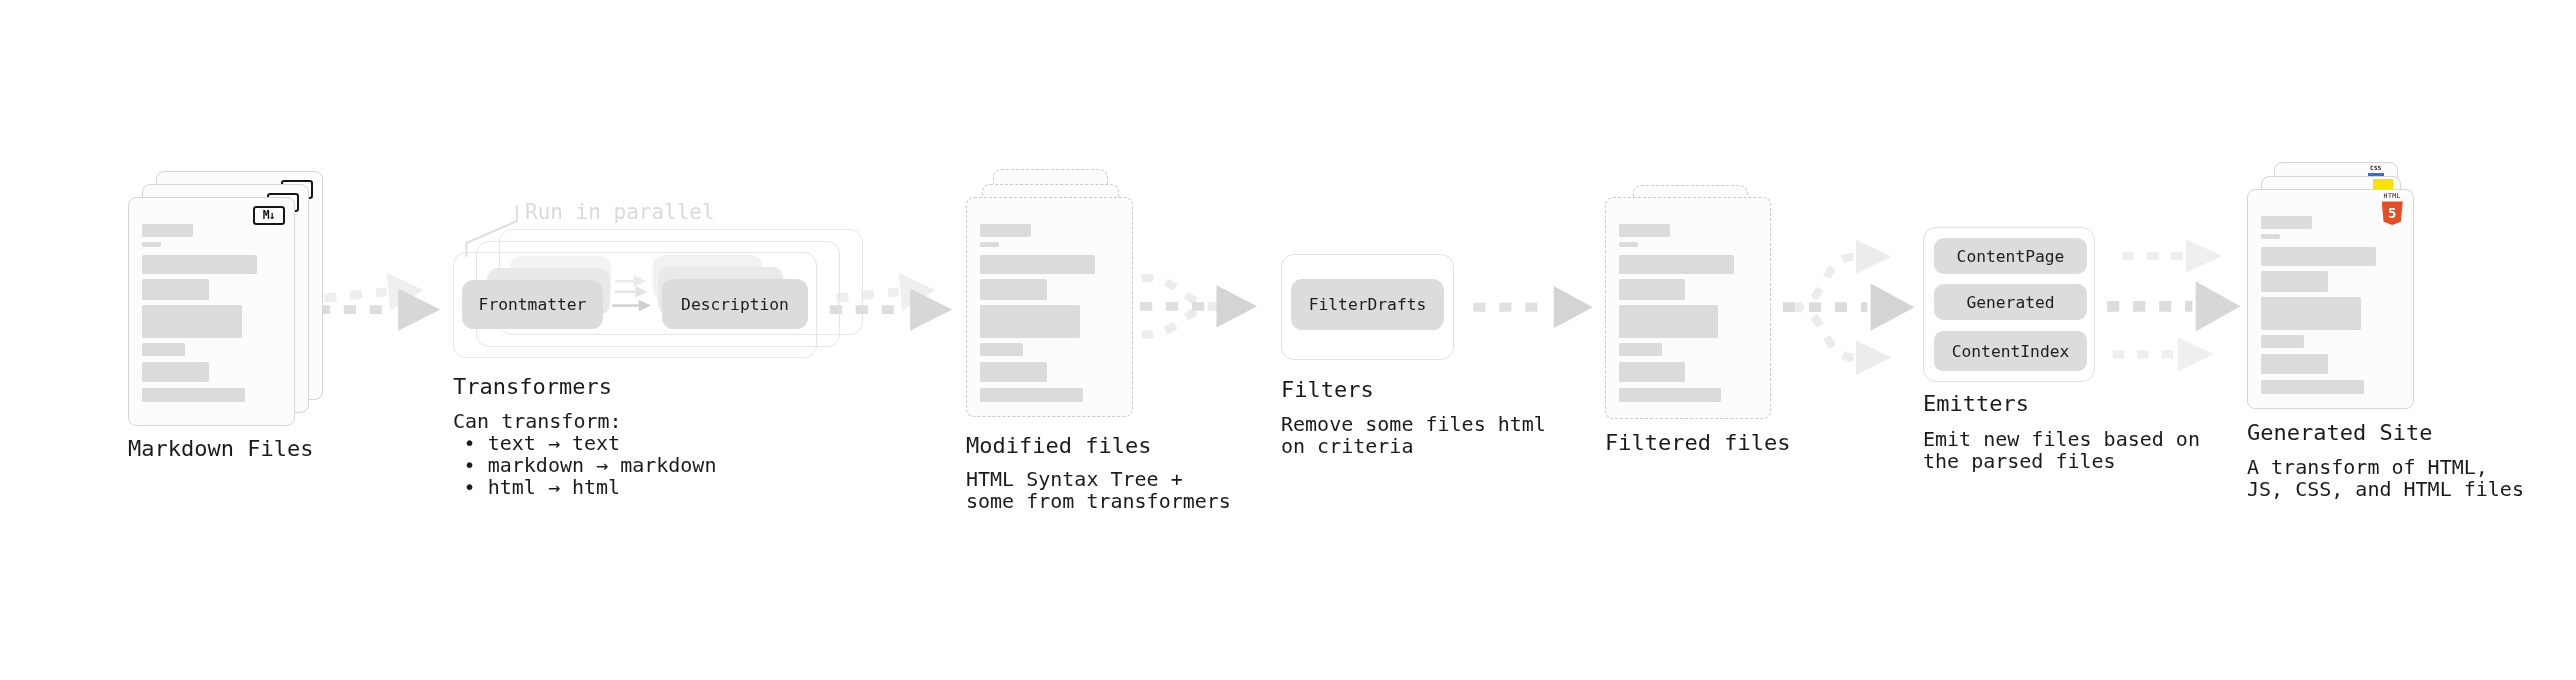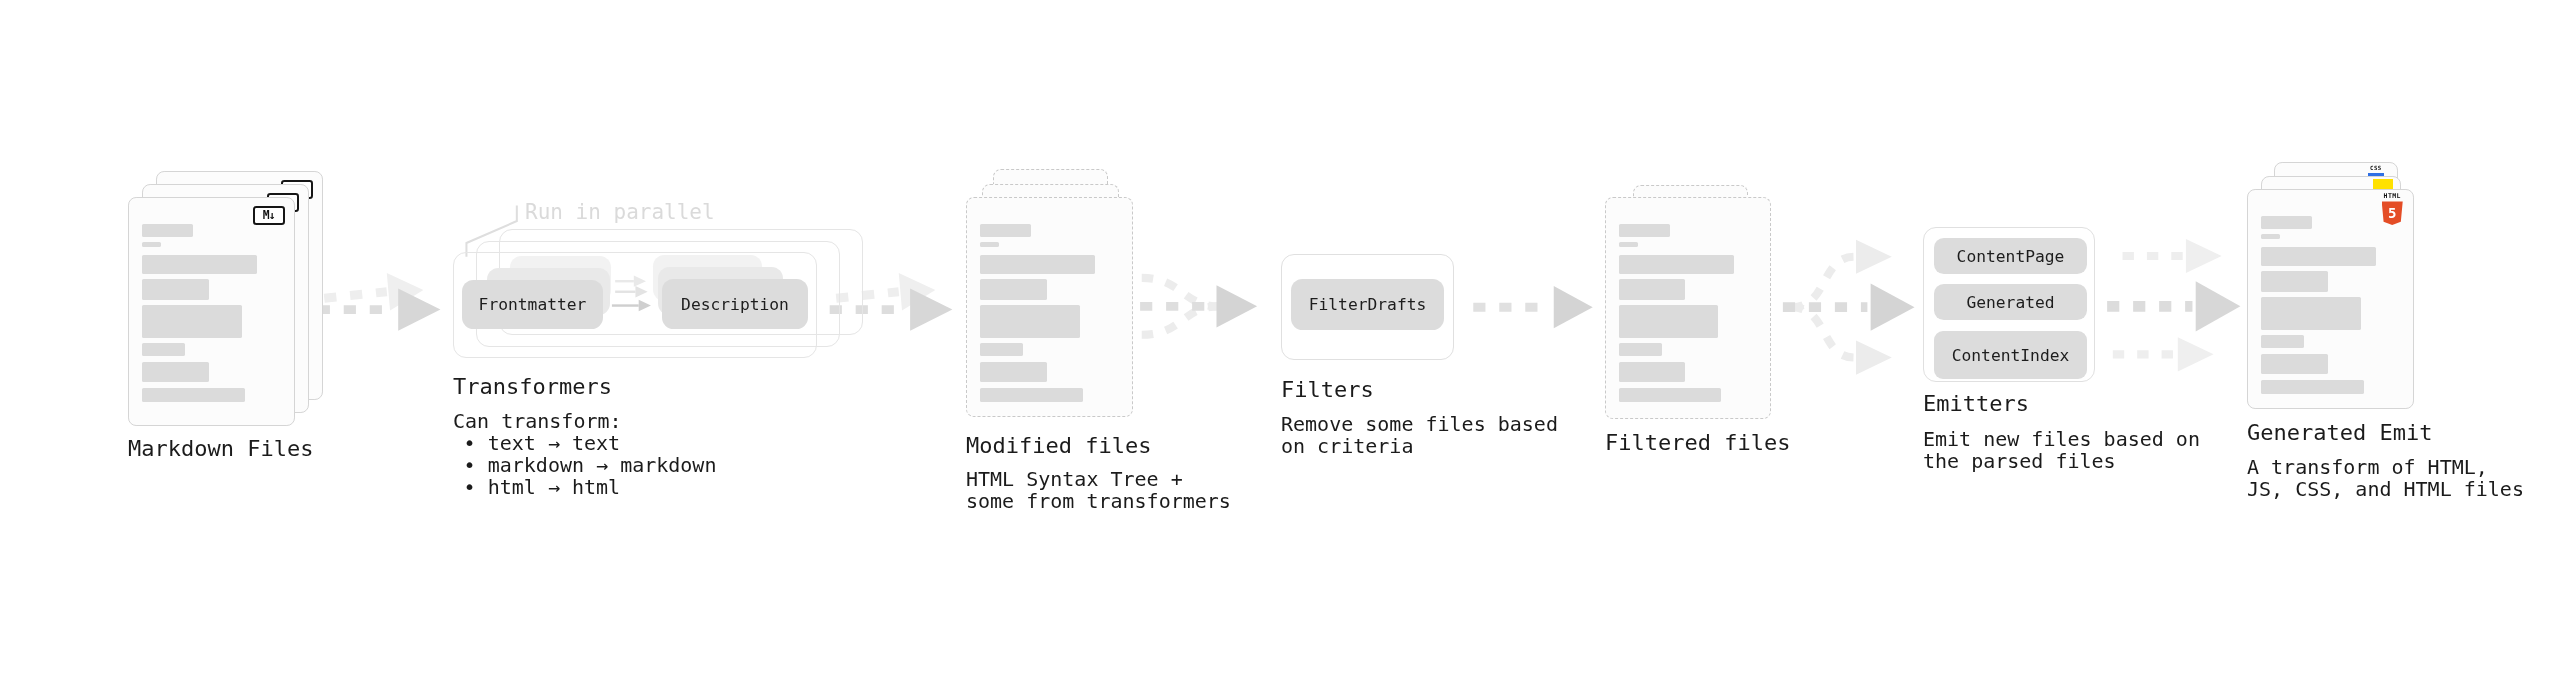--- a/index.html
+++ b/index.html
@@ -29,21 +29,21 @@
   
   .md-badge{position:absolute;top:8.1px;right:9px;width:32.5px;height:18.7px;border:2.4px solid #161616;border-radius:3.3px;
     background:#fff;display:flex;align-items:center;justify-content:center;font-weight:bold;font-size:11.4px;color:#111;letter-spacing:-0.8px}
 
   
   .css-badge{position:absolute;top:3.3px;right:12.2px;width:18px;text-align:center}
   .css-word{display:block;font-size:5.7px;font-weight:bold;color:#111;line-height:5.7px;letter-spacing:0.4px}
   .css-bar{height:3.3px;width:16.3px;margin:0.8px auto 0;background:var(--css-blue,#2f6fe4)}
   .js-badge{position:absolute;top:1.6px;right:7.3px;width:19.5px;height:10.6px;background:var(--js-yellow,#ffe100)}
   .html5-badge{position:absolute;top:3.3px;right:9.8px;width:22px;text-align:center}
-  .html5-word{font-size:6.5px;font-weight:bold;color:#111;letter-spacing:0.4px;line-height:7.3px}
+  .html5-word{font-size:6.5px;font-weight:normal;color:#111;letter-spacing:0.4px;line-height:7.3px}
   .html5-shield{width:21px;height:23.6px;margin:0.8px auto 0;background:var(--html5-orange,#e44d26);
     clip-path:polygon(0 0,100% 0,91% 86%,50% 100%,9% 86%);display:flex;align-items:center;justify-content:center;
     color:#fff;font-weight:bold;font-size:14px}
 
   
   .t-container{position:absolute;width:364px;height:106px;border:1.6px solid #e5e5e5;border-radius:13px;background:transparent}
   .pill{position:absolute;background:var(--pill-bg,#dcdcdc);border-radius:11.4px;display:flex;align-items:center;justify-content:center;
     font-size:16.3px;color:#1d1d1d;white-space:nowrap}
   .pill.ghost1{background:#e9e9e9}
   .pill.ghost2{background:#f2f2f2}
@@ -184,21 +184,21 @@
       <div>HTML Syntax Tree +</div>
       <div>some from transformers</div>
     </div>
   </section>
 
   <section>
     <div class="panel" style="left:1281px;top:254px;width:173px;height:106px"></div>
     <div class="pill" style="left:1291px;top:279px;width:153px;height:51px">FilterDrafts</div>
     <div class="node-label" style="left:1281px;top:377px">Filters</div>
     <div class="node-body" style="left:1281px;top:413px">
-      <div>Remove some files based</div>
+      <div>Remove some files html</div>
       <div>on criteria</div>
     </div>
   </section>
 
   <section>
     <div class="file-card dashed" style="left:1633px;top:185px;width:115px;height:98px"></div>
     <div class="file-card dashed" style="left:1605px;top:197px;width:166px;height:222px">
       <div class="skeleton">
         <div class="bar b1"></div>
         <div class="bar b2"></div>
@@ -210,21 +210,21 @@
         <div class="bar b8"></div>
       </div>
     </div>
     <div class="node-label" style="left:1605px;top:430px">Filtered files</div>
   </section>
 
   <section>
     <div class="panel" style="left:1923px;top:227px;width:172px;height:155px"></div>
     <div class="pill" style="left:1934px;top:238px;width:153px;height:36px;border-radius:9.8px">ContentPage</div>
     <div class="pill" style="left:1934px;top:284px;width:153px;height:36px;border-radius:9.8px">Generated</div>
-    <div class="pill" style="left:1934px;top:331px;width:153px;height:48px;border-radius:9px">ContentIndex</div>
+    <div class="pill" style="left:1934px;top:331px;width:153px;height:40px;border-radius:9px">ContentIndex</div>
     <div class="node-label" style="left:1923px;top:391px">Emitters</div>
     <div class="node-body" style="left:1923px;top:428px">
       <div>Emit new files based on</div>
       <div>the parsed files</div>
     </div>
   </section>
 
   <section>
     <div class="file-card" style="left:2274px;top:162px;width:124px;height:114px">
       <div class="css-badge">
@@ -246,21 +246,21 @@
         <div class="bar b1"></div>
         <div class="bar b2"></div>
         <div class="bar b3"></div>
         <div class="bar b4"></div>
         <div class="bar b5"></div>
         <div class="bar b6"></div>
         <div class="bar b7"></div>
         <div class="bar b8"></div>
       </div>
     </div>
-    <div class="node-label" style="left:2247px;top:420px">Generated Emit</div>
+    <div class="node-label" style="left:2247px;top:420px">Generated Site</div>
     <div class="node-body" style="left:2247px;top:456px">
       <div>A transform of HTML,</div>
       <div>JS, CSS, and HTML files</div>
     </div>
   </section>
 
 </div>
 
 
 </body></html>

